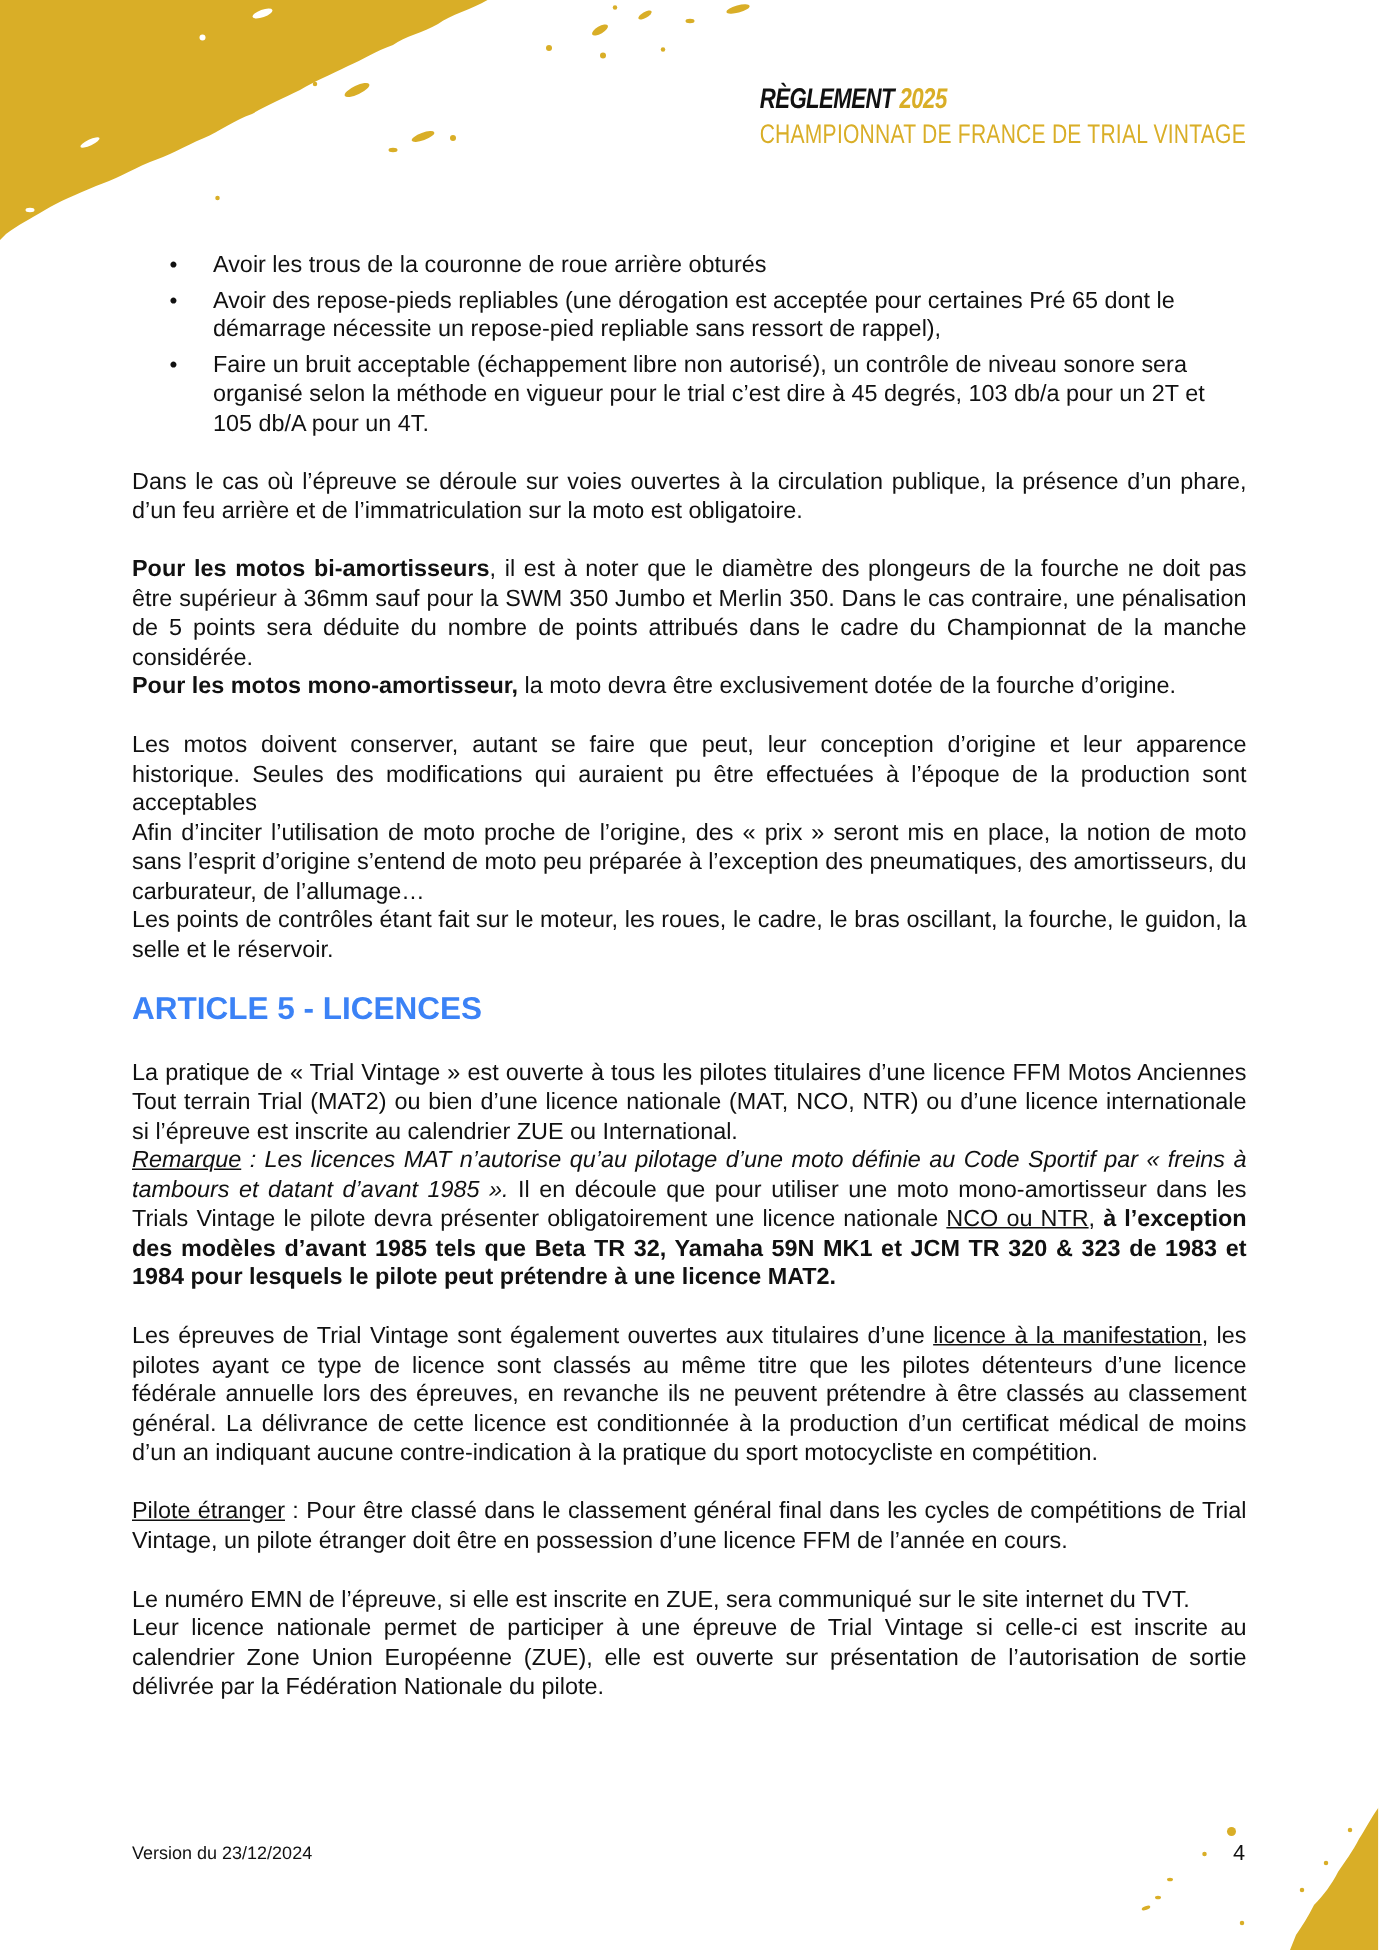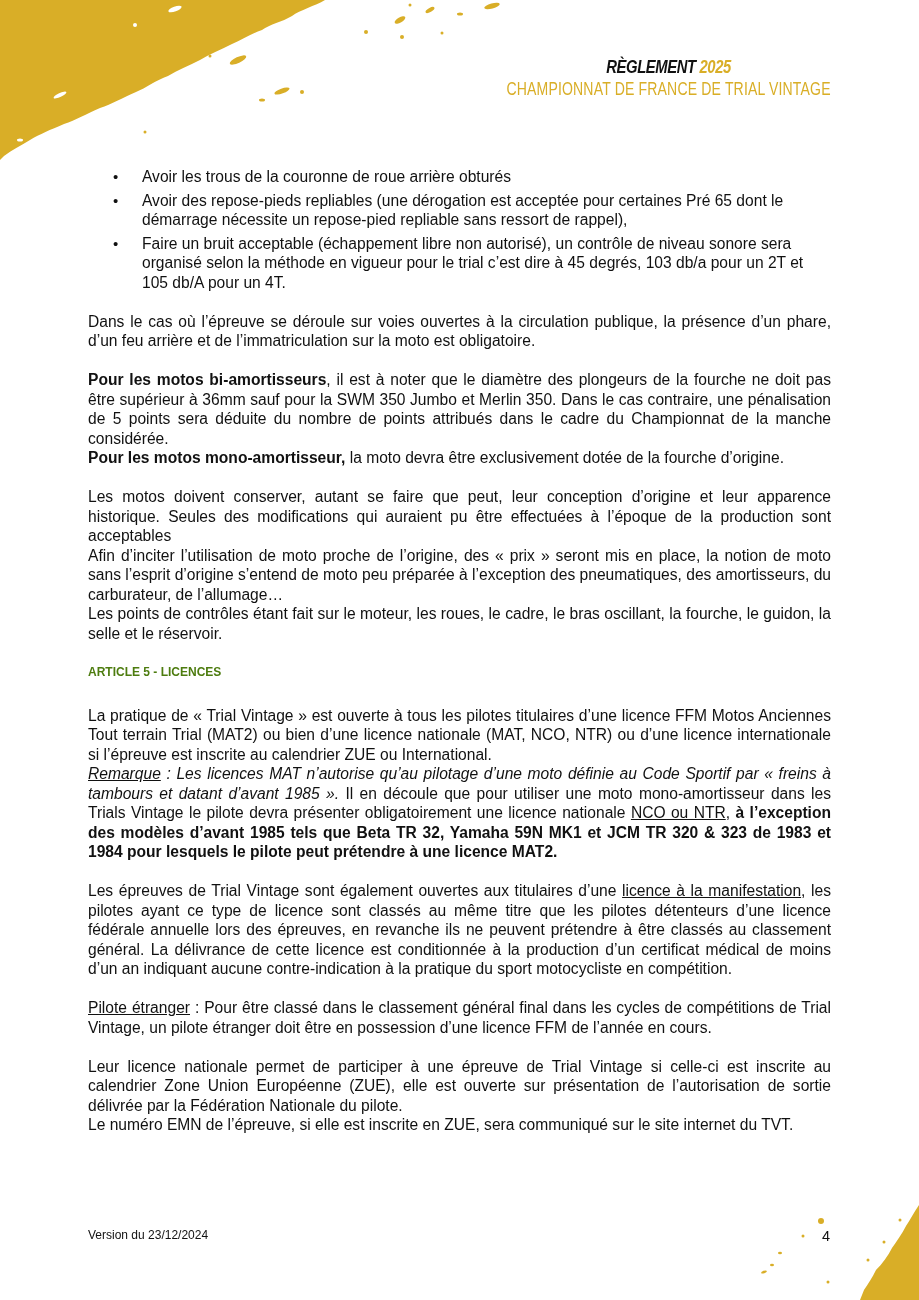--- a/index.html
+++ b/index.html
@@ -1,34 +1,34 @@
 <!DOCTYPE html>
 <html><head>
 <meta charset="utf-8">
 <style>
   html, body { margin: 0; padding: 0; background: #ffffff; }
   body { width: 919px; height: 1300px; position: relative; overflow: hidden;
          font-family: "Liberation Sans", sans-serif; color: #111111; }
   .deco { position: absolute; pointer-events: none; }
-  .header { position: absolute; right: 88px; top: 56px; text-align: center; }
+  .header { position: absolute; right: 88px; top: 56px; text-align: left; }
   .h-title { font-family: "Liberation Sans", sans-serif; font-weight: bold; font-style: italic;
              font-size: 19px; letter-spacing: -0.5px; line-height: 22px; transform: scaleX(0.78);
              transform-origin: right center; }
   .h-title .year { color: #d9ae27; }
   .h-sub { font-family: "Liberation Sans", sans-serif; font-size: 18px; color: #d9ae27;
            line-height: 22px; transform: scaleX(0.78); transform-origin: right center;
            white-space: nowrap; letter-spacing: 0.2px; }
   .content { position: absolute; left: 88px; top: 140px; width: 743px; font-size: 15.6px;
              line-height: 19.5px; }
   ul.bullets { margin: 0; padding: 0 0 0 54px; list-style: none; }
   ul.bullets li { position: relative; margin-bottom: 0; }
   ul.bullets li::before { content: "•"; position: absolute; left: -29px; top: 0; font-size: 15px; }
   p { margin: 0; text-align: justify; }
   .gap { height: 19.5px; }
-  .article { color: #4d7c0f; font-weight: bold; font-size: 12px; }
+  .article { color: #3b82f6; font-weight: bold; font-size: 21px; }
   .u { text-decoration: underline; }
   .i { font-style: italic; }
   .b { font-weight: bold; }
   .footer-version { position: absolute; left: 88px; top: 1228px; font-size: 12px; }
   .footer-page { position: absolute; left: 822px; top: 1228px; font-size: 14.5px; }
 </style>
 </head>
 <body>
 
 <svg class="deco" style="left:0;top:0" width="540" height="170" viewBox="0 0 540 170">
@@ -92,18 +92,18 @@
   <div class="gap"></div>
   <p class="article">ARTICLE 5 - LICENCES</p>
   <div class="gap"></div>
   <p style="margin-top:4px;">La pratique de « Trial Vintage » est ouverte à tous les pilotes titulaires d’une licence FFM Motos Anciennes Tout terrain Trial (MAT2) ou bien d’une licence nationale (MAT, NCO, NTR) ou d’une licence internationale si l’épreuve est inscrite au calendrier ZUE ou International.</p>
   <p><span class="u i">Remarque</span><span class="i"> : Les licences MAT n’autorise qu’au pilotage d’une moto définie au Code Sportif par « freins à tambours et datant d’avant 1985 ».</span><span> Il en découle que pour utiliser une moto mono-amortisseur dans les Trials Vintage le pilote devra présenter obligatoirement une licence nationale </span><span class="u">NCO ou NTR</span><span>,</span><span class="b"> à l’exception des modèles d’avant 1985 tels que Beta TR 32, Yamaha 59N MK1 et JCM TR 320 &amp; 323 de 1983 et 1984 pour lesquels le pilote peut prétendre à une licence MAT2.</span></p>
   <div class="gap"></div>
   <p><span>Les épreuves de Trial Vintage sont également ouvertes aux titulaires d’une </span><span class="u">licence à la manifestation</span><span>, les pilotes ayant ce type de licence sont classés au même titre que les pilotes détenteurs d’une licence fédérale annuelle lors des épreuves, en revanche ils ne peuvent prétendre à être classés au classement général. La délivrance de cette licence est conditionnée à la production d’un certificat médical de moins d’un an indiquant aucune contre-indication à la pratique du sport motocycliste en compétition.</span></p>
   <div class="gap"></div>
   <p><span class="u">Pilote étranger</span><span> : Pour être classé dans le classement général final dans les cycles de compétitions de Trial Vintage, un pilote étranger doit être en possession d’une licence FFM de l’année en cours.</span></p>
   <div class="gap"></div>
+  <p>Le numéro EMN de l’épreuve, si elle est inscrite en ZUE, sera communiqué sur le site internet du TVT.</p>
   <p>Leur licence nationale permet de participer à une épreuve de Trial Vintage si celle-ci est inscrite au calendrier Zone Union Européenne (ZUE), elle est ouverte sur présentation de l’autorisation de sortie délivrée par la Fédération Nationale du pilote.</p>
-  <p>Le numéro EMN de l’épreuve, si elle est inscrite en ZUE, sera communiqué sur le site internet du TVT.</p>
 </div>
 
 <div class="footer-version">Version du 23/12/2024</div>
 <div class="footer-page">4</div>
 
 </body></html>

